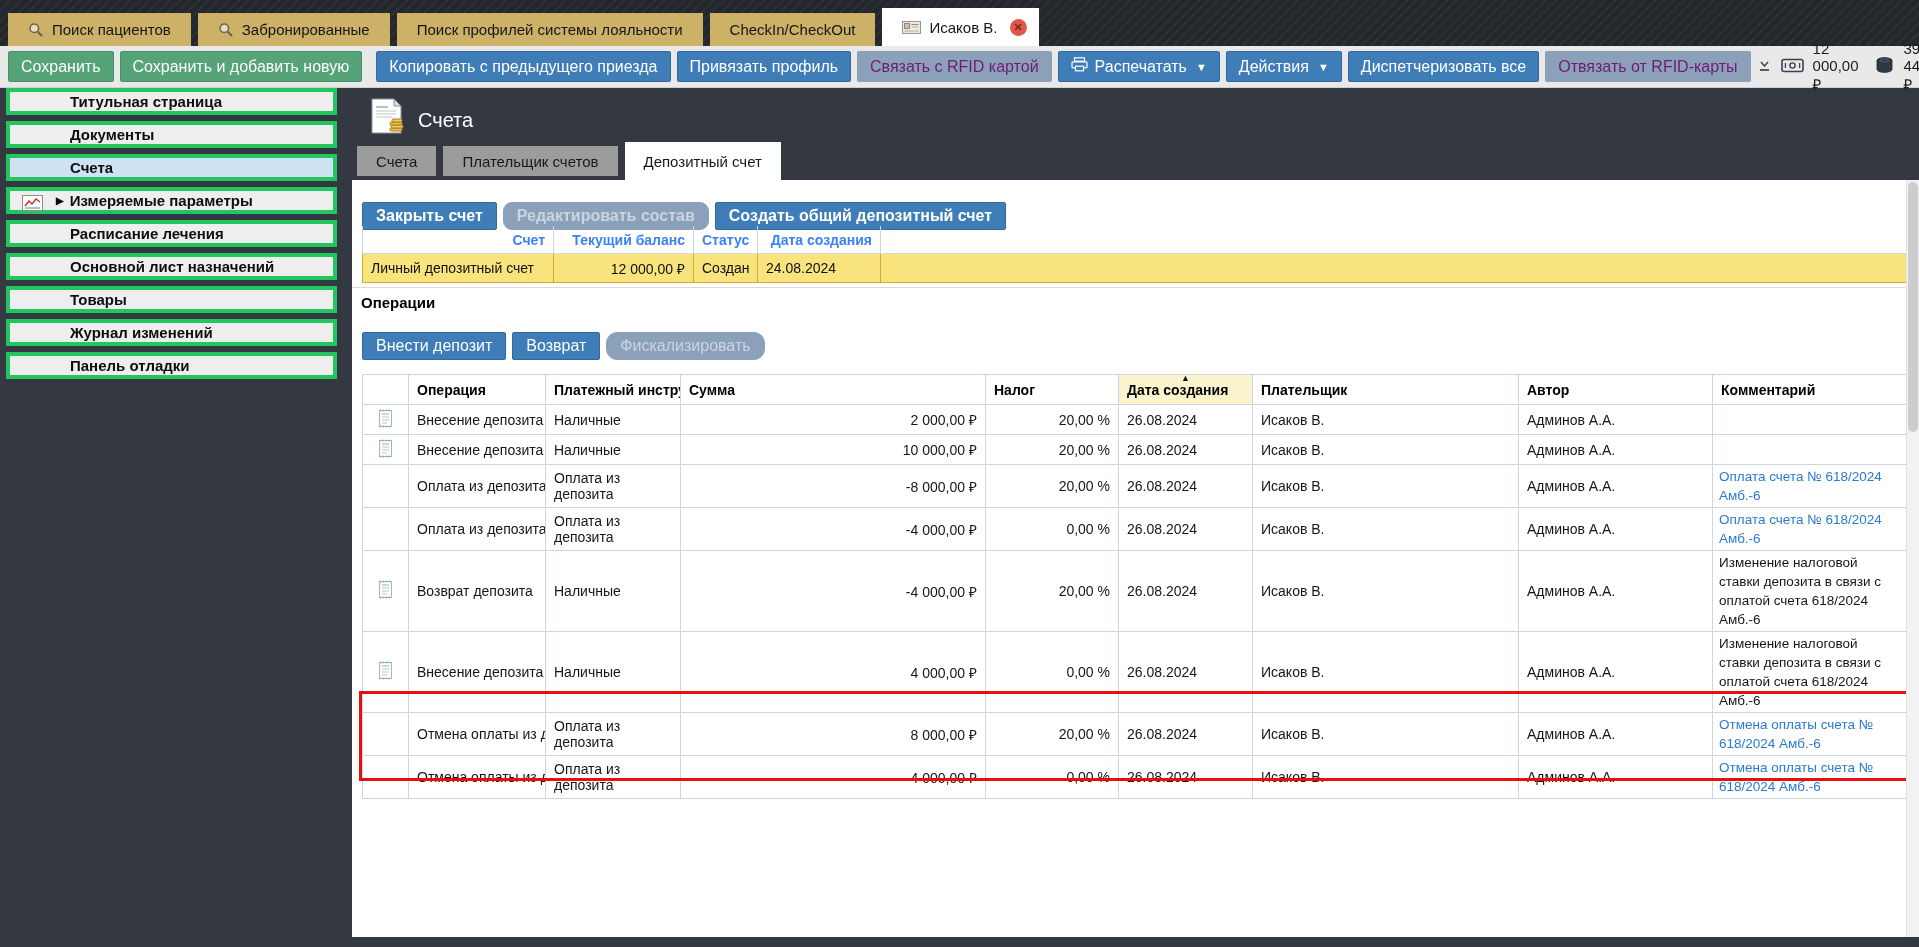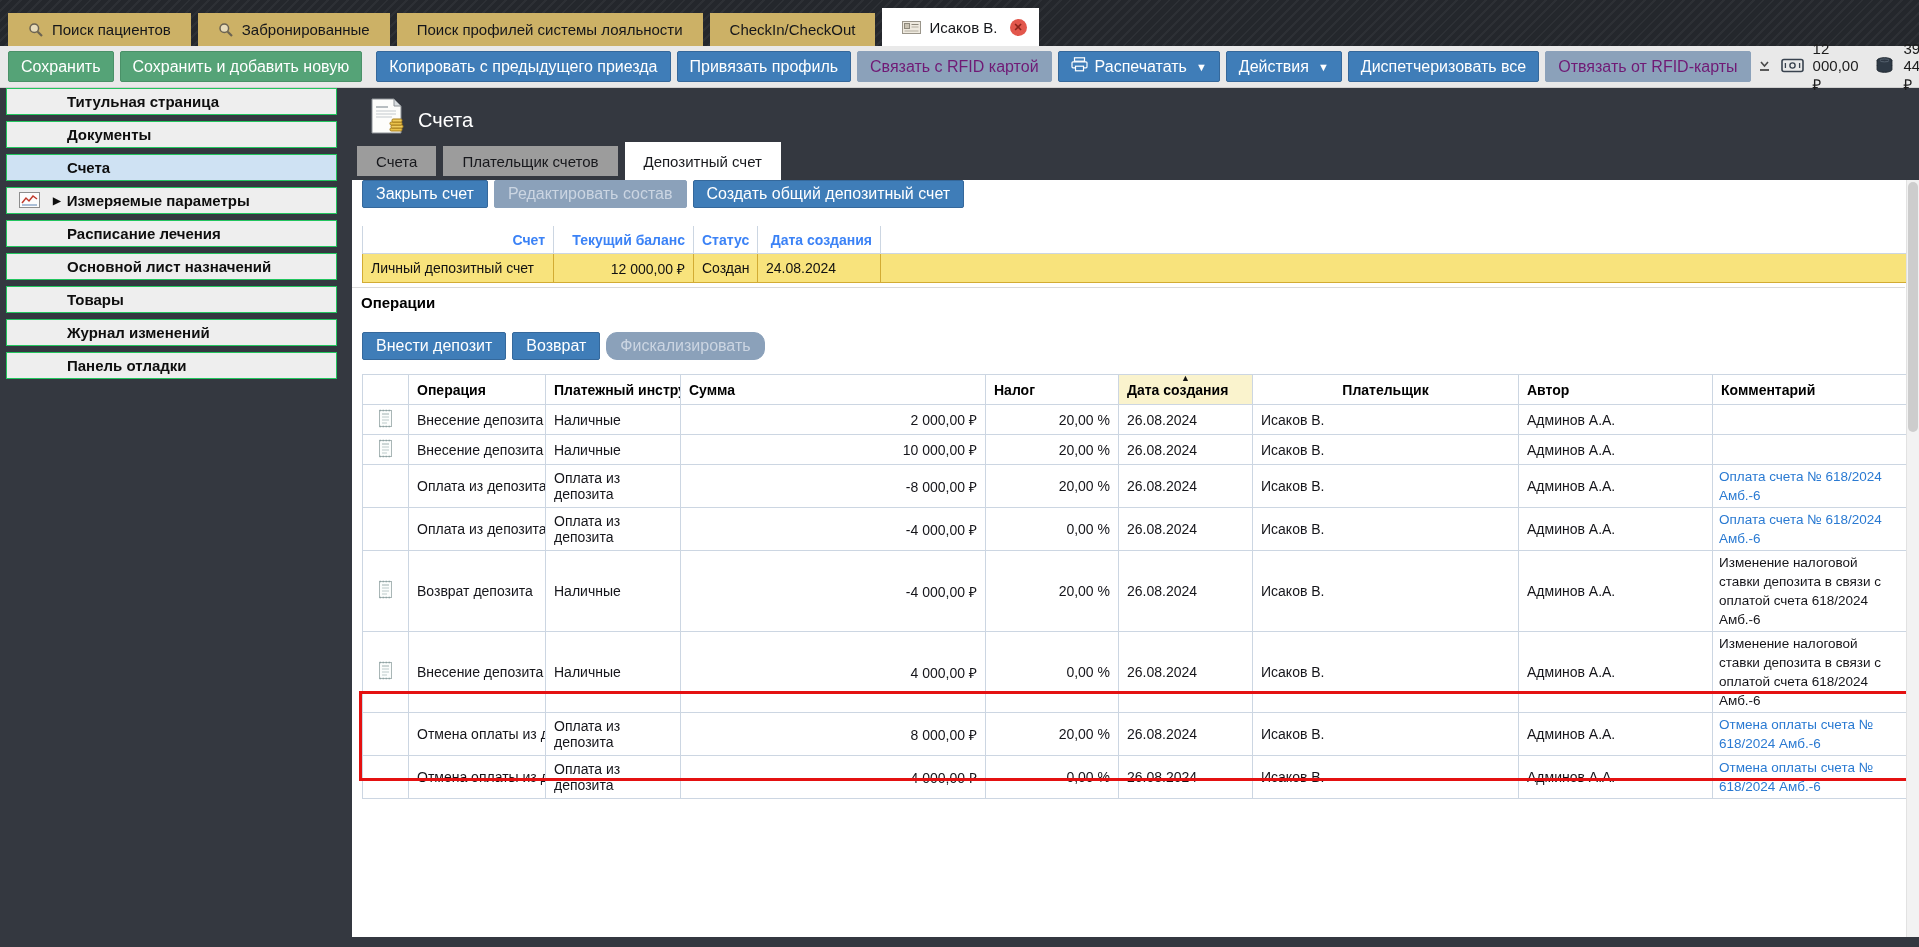--- a/index.html
+++ b/index.html
@@ -27,39 +27,39 @@
   .tbtn.blue{background:#3f7db8;border-color:#35689b;}
   .tbtn.disabled{background:#8ba1ba;border-color:#8ba1ba;color:#701a75;}
   .tbtn .caret{font-size:11px;margin-left:2px;}
   .gapL{margin-left:8px;}
   .balances{margin-left:auto;display:flex;align-items:center;gap:9px;margin-right:12px;
     color:#1d1d1d;font-size:15px;}
   .balval{margin-right:8px;}
   
   .sidebar{position:absolute;top:88px;left:6px;width:331px;}
   .side-item{position:relative;height:27px;margin-bottom:6px;background:#eeeeee;
-    border:1px solid #22c55e;display:flex;align-items:center;padding-left:60px;
+    border:4px solid #22c55e;display:flex;align-items:center;padding-left:60px;
     box-sizing:border-box;font-weight:bold;font-size:15px;color:#0e0e0e;cursor:default;text-align:right;}
   .side-item.selected{background:#cfe2f3;}
   .side-item .licon{position:absolute;left:12px;top:4px;}
   .side-item .exp{font-size:10px;margin-right:6px;margin-left:-14px;}
   
   .main-header{position:absolute;top:98px;left:368px;display:flex;align-items:center;gap:12px;}
   .main-title{color:#ffffff;font-size:20px;}
   .main-tabs{position:absolute;top:142px;left:357px;display:flex;align-items:flex-end;gap:7px;height:38px;}
   .mtab{height:30px;margin-bottom:4px;background:#9c9c9c;color:#17181c;font-size:15px;
     display:flex;align-items:center;padding:0 19px;white-space:nowrap;}
   .mtab.active{background:#ffffff;height:38px;margin-bottom:0;}
   .panel{position:absolute;top:180px;left:352px;width:1567px;height:757px;background:#ffffff;}
   .btnrow{position:absolute;display:flex;gap:6px;}
   .pbtn{height:28px;padding:0 13px;font-size:14px;color:#fff;display:flex;align-items:center;
     border-radius:2px;border:1px solid transparent;box-sizing:border-box;white-space:nowrap;}
   .pbtn.blue{background:#3f7db8;border-color:#35689b;}
   .pbtn.disabled{background:#8ba1ba;border-color:#8ba1ba;color:#cbd5e2;}
-  .acc-actions{top:0;left:10px;}
+  .acc-actions{top:22px;left:10px;font-weight:bold;}
   .ops-actions{top:152px;left:10px;}
   table{border-collapse:collapse;table-layout:fixed;}
   .acc-table{position:absolute;top:46px;left:10px;width:1546px;}
   .acc-table th{border:1px solid #ccd6e2;border-top:none;font-size:14px;font-weight:bold;
     text-align:right;padding:4px 8px;height:19px;color:#3b82f6;}
   .acc-table td{border:1px solid #d2ab33;background:#f8e37c;font-size:14px;color:#111;
     padding:4px 8px;height:20px;}
   .ops-sep{position:absolute;top:107px;left:0;width:1553px;border-top:1px solid #dadada;}
   .ops-title{position:absolute;top:114px;left:9px;font-size:15px;font-weight:bold;color:#000;}
   .ops-table{position:absolute;top:194px;left:10px;width:1546px;}
@@ -245,21 +245,21 @@
     <div class="mtab active">
       <span>Депозитный счет</span>
     </div>
   </div>
 
 <div class="panel">
   <div class="btnrow acc-actions" id="acc-actions">
       <button class="pbtn blue" style="font: inherit;">
         <span>Закрыть счет</span>
       </button>
-      <button class="pbtn disabled" style="font: inherit;">
+      <button class="pbtn disabled" style="font: inherit; border-radius: 9px;">
         <span>Редактировать состав</span>
       </button>
       <button class="pbtn blue" style="font: inherit;">
         <span>Создать общий депозитный счет</span>
       </button>
     </div>
 
   <table class="acc-table" id="acc-table">
       <colgroup>
         <col style="width:191px">
@@ -316,21 +316,21 @@
         <col style="width:196px">
       </colgroup>
       <thead>
         <tr>
           <th style="overflow: hidden; white-space: nowrap;"><span style="white-space: nowrap;"></span></th>
           <th style="overflow: hidden; white-space: nowrap;"><span style="white-space: nowrap;">Операция</span></th>
           <th style="overflow: hidden; white-space: nowrap;"><span style="white-space: nowrap;">Платежный инструмент</span></th>
           <th style="overflow: hidden; white-space: nowrap;"><span style="white-space: nowrap;">Сумма</span></th>
           <th style="overflow: hidden; white-space: nowrap;"><span style="white-space: nowrap;">Налог</span></th>
           <th class="sorted" style="overflow: hidden; white-space: nowrap;"><span class="arrow">▲</span><span style="white-space: nowrap;">Дата создания</span></th>
-          <th style="overflow: hidden; white-space: nowrap; text-align: center;"><span style="white-space: nowrap;">Плательщик</span></th>
+          <th style="overflow: hidden; white-space: nowrap;"><span style="white-space: nowrap;">Плательщик</span></th>
           <th style="overflow: hidden; white-space: nowrap;"><span style="white-space: nowrap;">Автор</span></th>
           <th style="overflow: hidden; white-space: nowrap;"><span style="white-space: nowrap;">Комментарий</span></th>
         </tr>
       </thead>
       <tbody>
         <tr style="height: 30px;">
           <td class="ic-cell"><svg width="15" height="19" viewBox="0 0 15 19">
               <rect x="1.5" y="1.5" width="12" height="16" fill="#fbfdfc" stroke="#a9b6b6"></rect>
               <line x1="1.5" y1="1.5" x2="13.5" y2="1.5" stroke="#8fa3a3" stroke-dasharray="1.6 1.4" stroke-width="1.6"></line>
               <line x1="1.5" y1="17.5" x2="13.5" y2="17.5" stroke="#8fa3a3" stroke-dasharray="1.6 1.4" stroke-width="1.6"></line>

